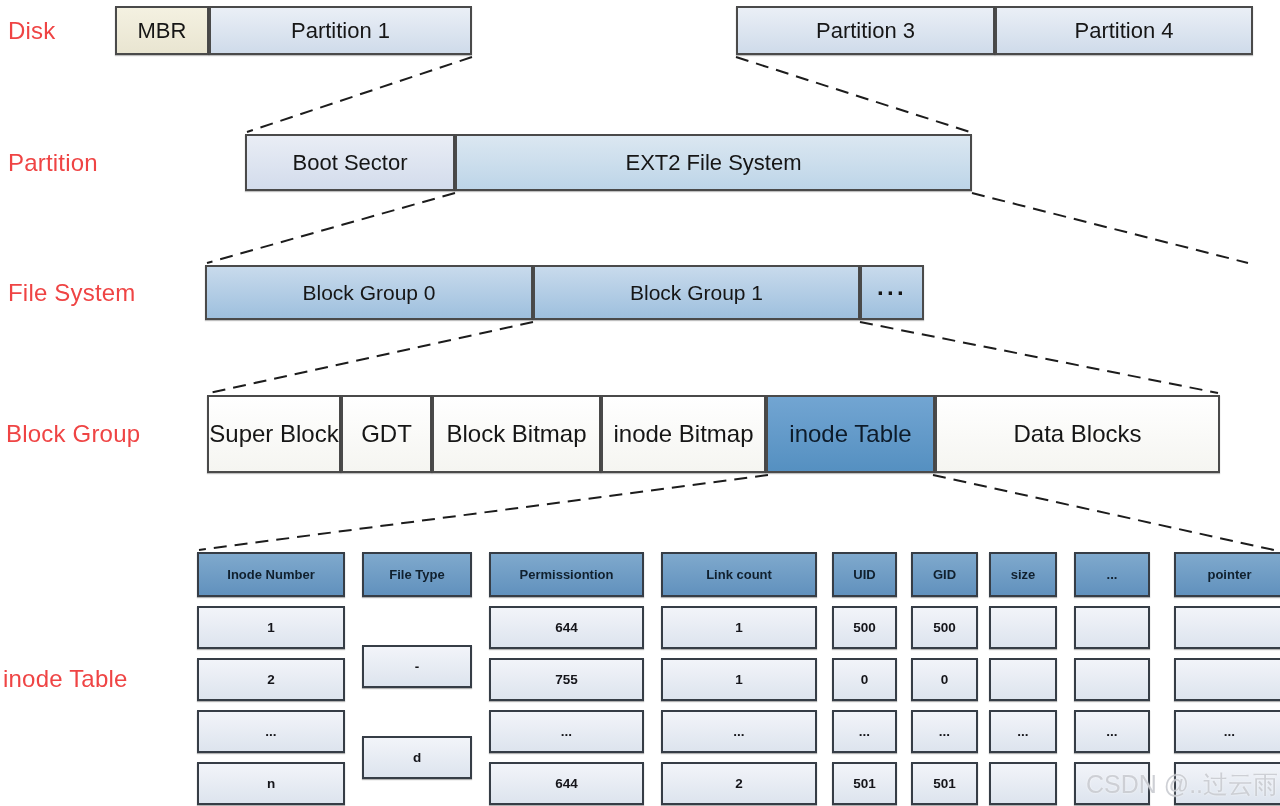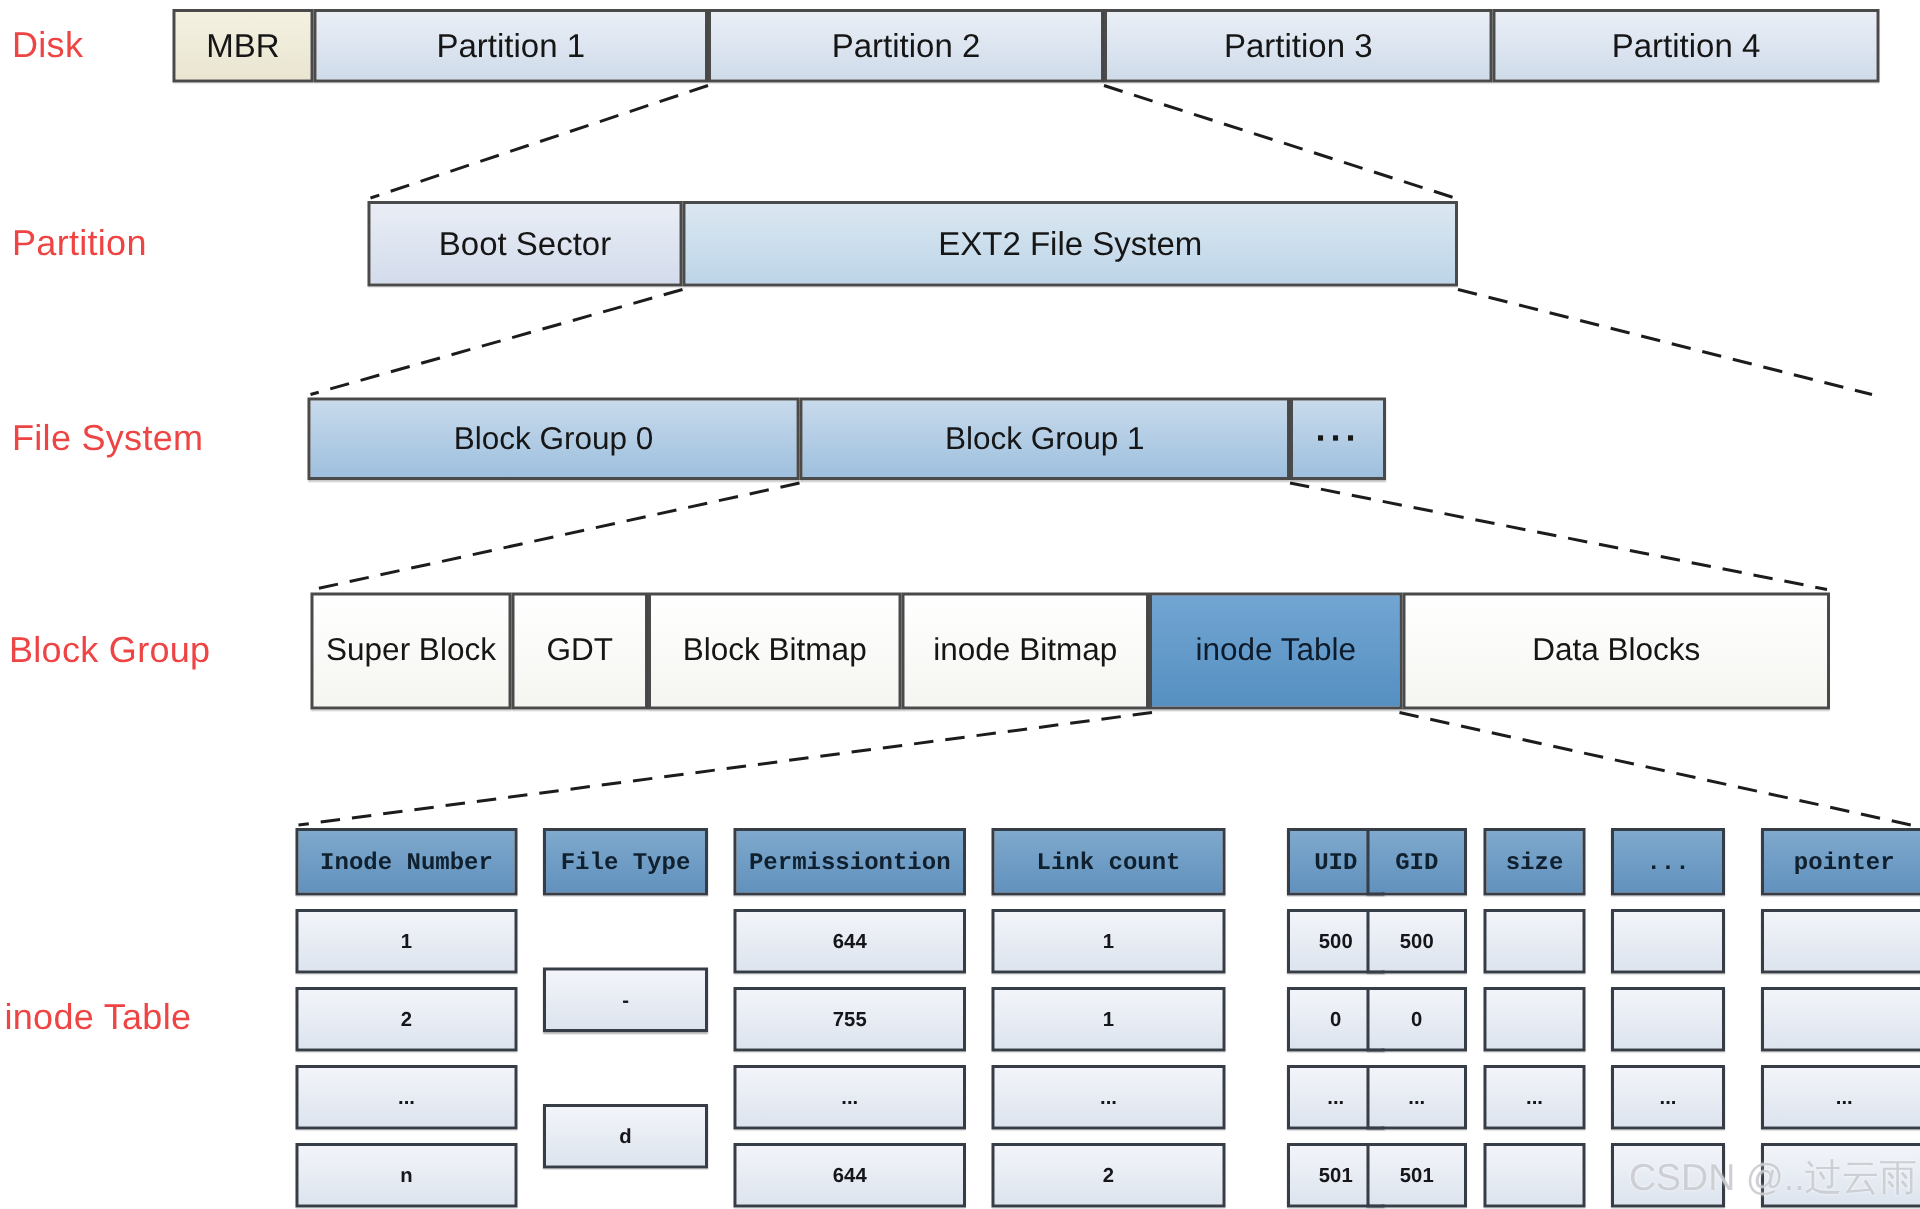--- a/index.html
+++ b/index.html
@@ -40,41 +40,40 @@
   .r1 { top: 6px; height: 49px; background: linear-gradient(180deg, #eaeff6, #cfdbea); }
   .r1.mbr { background: linear-gradient(180deg, #f4f1e1, #e9e5d1); }
   
   .r2 { top: 134px; height: 57px; }
   .r2.boot { background: linear-gradient(180deg, #e9edf5, #d3dcec); }
   .r2.ext2 { background: linear-gradient(180deg, #dbe7f1, #bdd5e8); }
   
   .r3 { top: 265px; height: 55px; font-size: 21px; background: linear-gradient(180deg, #c8daec, #9ec0de); }
   .r3.dots { font-size: 24px; font-weight: bold; letter-spacing: 2px; }
   
-  .r4 { top: 395px; height: 78px; font-size: 21px; line-height: 1.3;
+  .r4 { top: 395px; height: 78px; font-size: 24px; line-height: 1.3;
         background: linear-gradient(180deg, #ffffff, #f5f5f1); }
   .r4.highlight { background: linear-gradient(180deg, #72a5d2, #5590c1); color: #0d1b2a; }
   
   .itable-col { position: absolute; top: 552px; display: flex; flex-direction: column; gap: 9px; }
   .hcell, .dcell {
     box-sizing: border-box;
     border: 2px solid #363d46;
     display: flex;
     align-items: center;
     justify-content: center;
     text-align: center;
     font-weight: bold;
     box-shadow: 0 1px 1px rgba(0,0,0,0.3);
   }
   .hcell {
     height: 45px;
-    font-size: 16px;
+    font-size: 13px;
     color: #10202e;
     background: linear-gradient(180deg, #7fa9cd, #6191bd);
-    font-family: Liberation Mono, monospace;
   }
   .dcell {
     height: 43px;
     font-size: 13.5px;
     color: #15151a;
     background: linear-gradient(180deg, #f2f4f9, #dde4ee);
   }
   .watermark {
     position: absolute;
     left: 1086px;
@@ -106,21 +105,20 @@
   </svg>
 
   <div class="row-label" style="left:8px; top:17px;">Disk</div>
   <div class="row-label" style="left:8px; top:149px;">Partition</div>
   <div class="row-label" style="left:8px; top:279px;">File System</div>
   <div class="row-label" style="left:6px; top:420px;">Block Group</div>
   <div class="row-label" style="left:3px; top:665px;">inode Table</div>
 
   <div class="box r1 mbr" style="left:115px; width:94px;">MBR</div>
   <div class="box r1" style="left:209px; width:263px;">Partition 1</div>
-  <div class="box r1" style="left:472px; width:264px;">Partition 2</div>
   <div class="box r1" style="left:736px; width:259px;">Partition 3</div>
   <div class="box r1" style="left:995px; width:258px;">Partition 4</div>
 
   <div class="box r2 boot" style="left:245px; width:210px;">Boot Sector</div>
   <div class="box r2 ext2" style="left:455px; width:517px;">EXT2 File System</div>
 
   <div class="box r3" style="left:205px; width:328px;">Block Group 0</div>
   <div class="box r3" style="left:533px; width:327px;">Block Group 1</div>
   <div class="box r3 dots" style="left:860px; width:64px;">···</div>
 
@@ -156,21 +154,21 @@
   </div>
 
   <div class="itable-col" style="left:661px; width:156px;">
     <div class="hcell">Link count</div>
     <div class="dcell">1</div>
     <div class="dcell">1</div>
     <div class="dcell">...</div>
     <div class="dcell">2</div>
   </div>
 
-  <div class="itable-col" style="left:832px; width:65px;margin-left:26px;">
+  <div class="itable-col" style="left:832px; width:65px;">
     <div class="hcell">UID</div>
     <div class="dcell">500</div>
     <div class="dcell">0</div>
     <div class="dcell">...</div>
     <div class="dcell">501</div>
   </div>
 
   <div class="itable-col" style="left:911px; width:67px;">
     <div class="hcell">GID</div>
     <div class="dcell">500</div>

